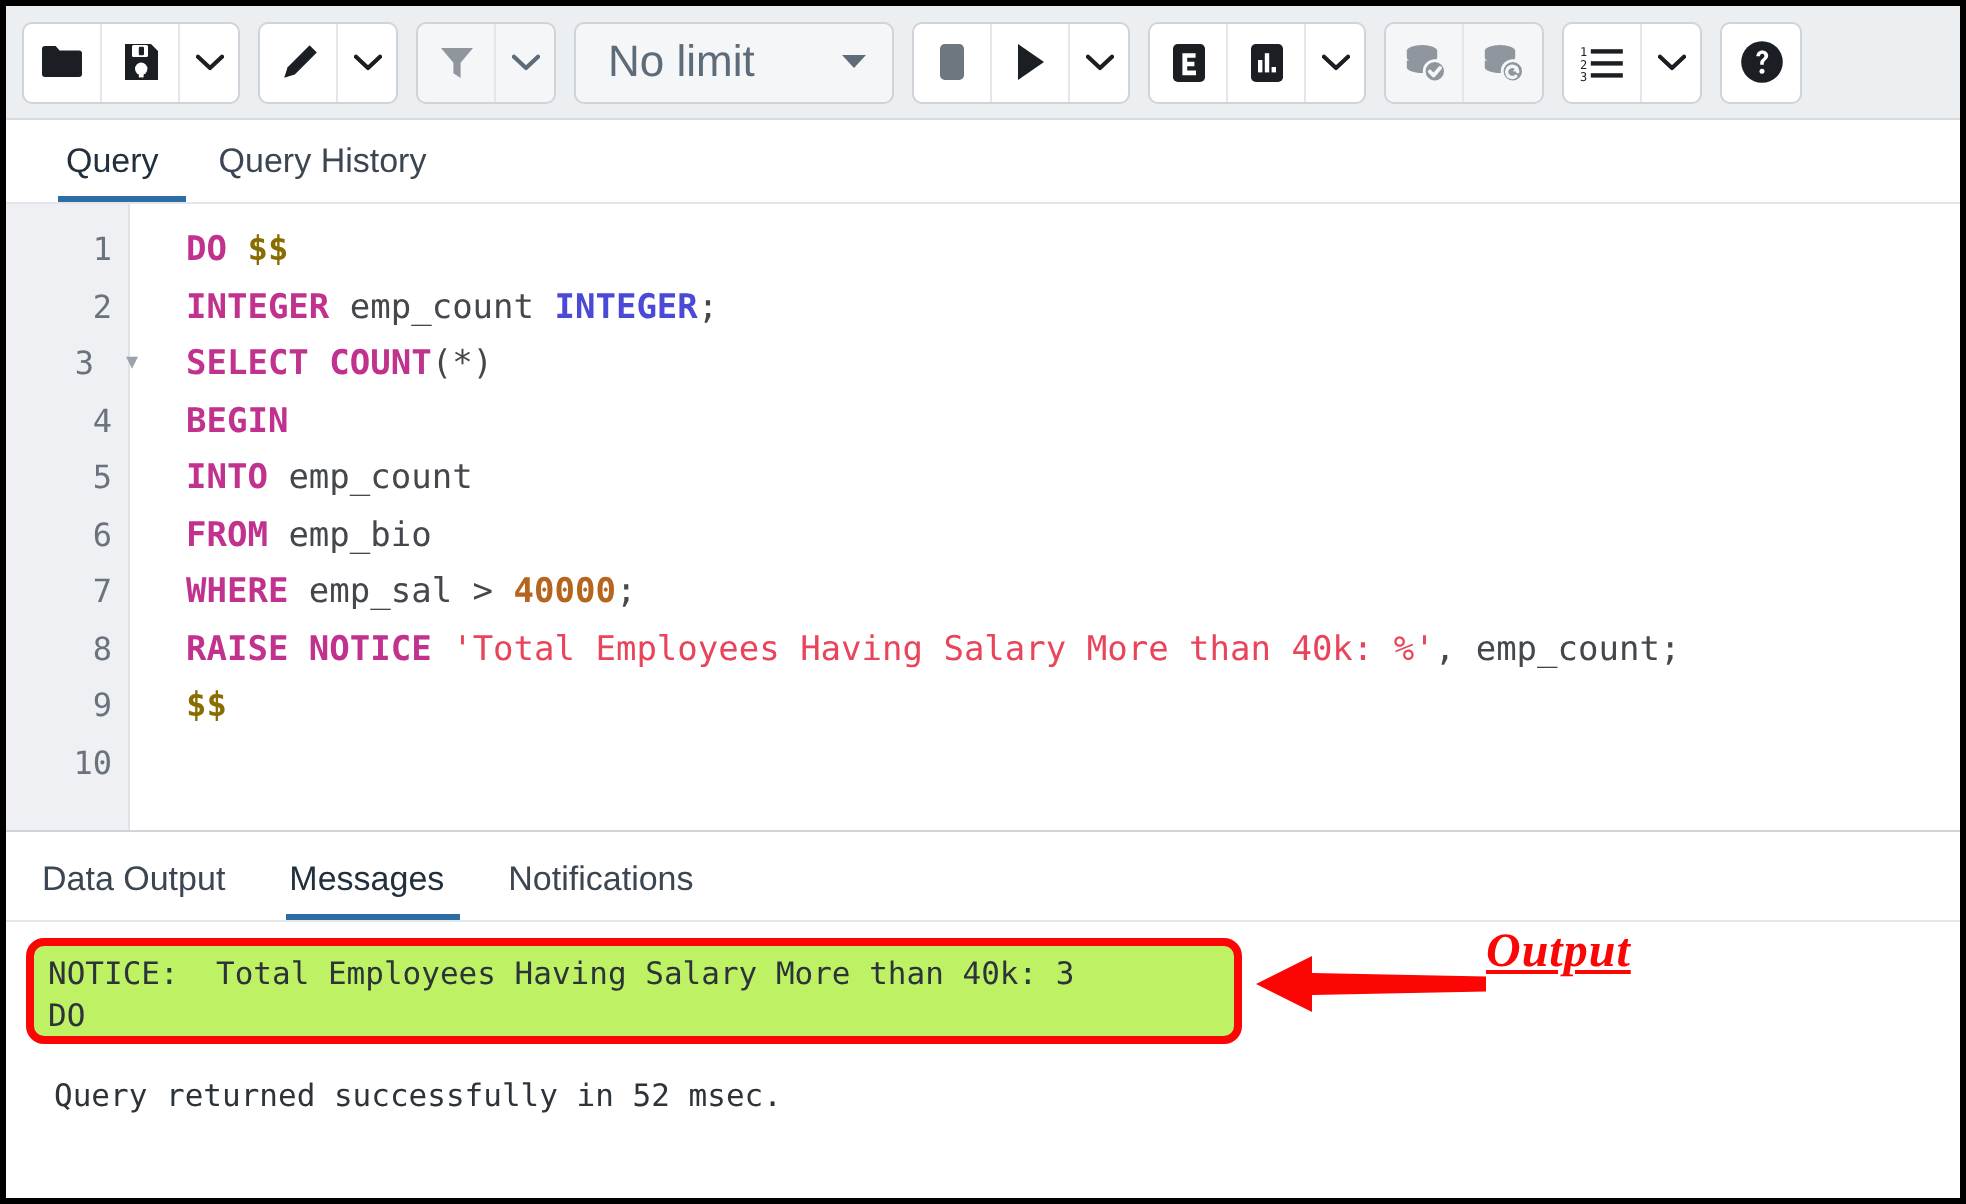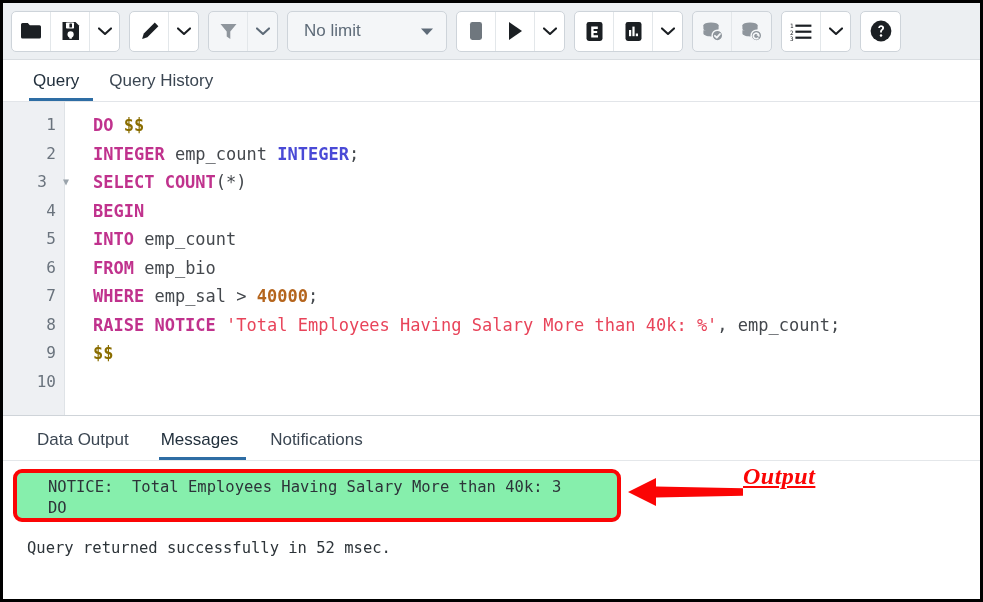--- a/index.html
+++ b/index.html
@@ -63,21 +63,21 @@
     justify-content: space-between;
     background: #f4f6f8;
     border: 1px solid #ced4da;
     border-radius: 5px;
     height: 41px;
     width: 160px;
     padding: 0 12px 0 16px;
     cursor: pointer;
   }
   .limit-label {
-    font-size: 17px;
+    font-size: 22px;
     color: #5e6b78;
     font-family: "Liberation Sans", sans-serif;
   }
 
   
   .tabstrip {
     height: 42px;
     background: #ffffff;
     display: flex;
     align-items: flex-end;
@@ -155,21 +155,21 @@
   
   .panel-divider {
     height: 1px;
     background: #cfd4d9;
   }
   .bottom-tabs {
     height: 45px;
     background: #ffffff;
     display: flex;
     align-items: flex-end;
-    padding-left: 32px;
+    padding-left: 16px;
     border-bottom: 1px solid #e4e7ea;
   }
   .btab {
     font-size: 17px;
     color: #3b4652;
     padding: 4px 8px 9px 2px;
     margin-right: 22px;
     cursor: pointer;
     border-bottom: 3px solid transparent;
     line-height: 1;
@@ -183,22 +183,22 @@
     padding: 12px 0 0 0;
   }
   .msgbox {
     position: absolute;
     left: 10px;
     top: 8px;
     width: 608px;
     height: 53px;
     border: 4px solid #fb0505;
     border-radius: 9px;
-    background: #86efac;
-    padding: 4px 0 0 31px;
+    background: #bef264;
+    padding: 4px 0 0 7px;
   }
   .mline {
     font-family: "DejaVu Sans Mono", monospace;
     font-size: 15.5px;
     line-height: 21px;
     color: #2d3439;
     white-space: pre;
   }
   .result-line {
     position: absolute;

